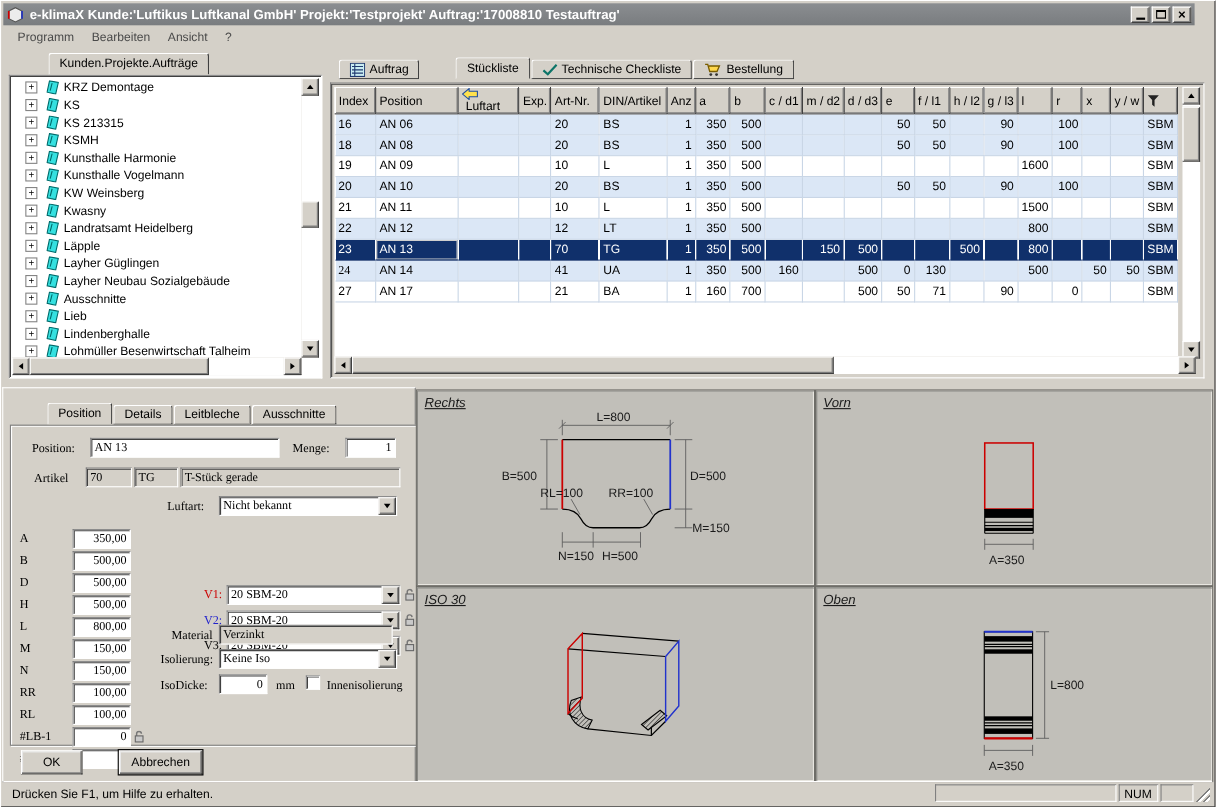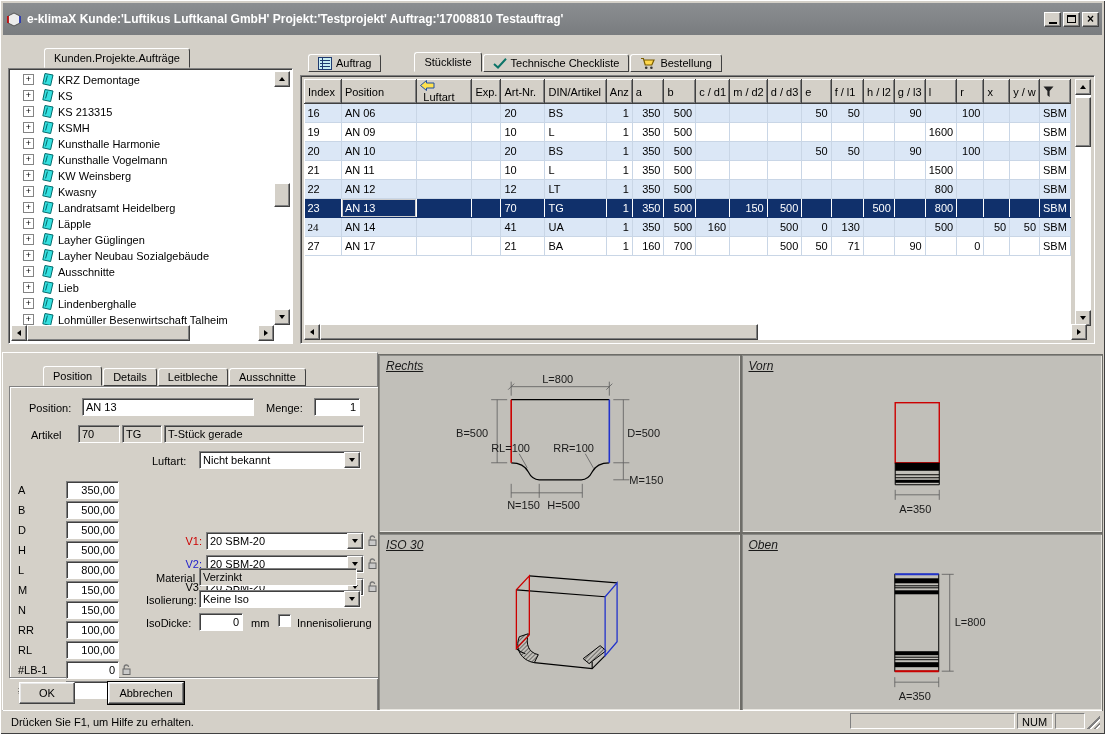--- a/index.html
+++ b/index.html
@@ -1,22 +1,22 @@
 <!DOCTYPE html>
 <html><head>
 <meta charset="utf-8">
 <style>
   * { margin:0; padding:0; box-sizing:border-box; }
   body { font-family:"Liberation Sans", sans-serif; font-size:11px; color:#000; background:#555; }
   #app { position:relative; width:1105px; height:734px; background:#d4d0c8;
          box-shadow: inset 1px 1px 0 #fff, inset -1px -1px 0 #404040; overflow:hidden; }
 
   
-  #titlebar { position:absolute; left:3px; top:3px; right:3px; height:20px;
-              background:linear-gradient(#8b8e91,#797c7f); display:flex; align-items:center; padding:16px 3px; }
+  #titlebar { position:absolute; left:3px; top:3px; right:19px; height:20px;
+              background:linear-gradient(#8b8e91,#797c7f); display:flex; align-items:center; padding:4px 3px; }
   #title-text { color:#fff; font-weight:bold; font-size:12px; margin-left:5px; white-space:nowrap; overflow:hidden; flex:1; }
   .winbtns { display:flex; gap:2px; }
   .wb { width:17px; height:15px; background:#d4d0c8; display:flex; align-items:center; justify-content:center;
         border:1px solid; border-color:#fff #404040 #404040 #fff; box-shadow: inset -1px -1px 0 #808080; cursor:default; }
   .g-min { width:8px; height:2px; background:#000; margin-top:7px; }
   .g-max { width:9px; height:8px; border:1px solid #000; border-top-width:2px; }
   .g-close { font-size:12px; font-weight:bold; line-height:10px; }
 
   
   #menubar { position:absolute; left:3px; top:24px; right:3px; height:19px; display:flex; align-items:center; padding-left:5px; }
@@ -78,21 +78,21 @@
   #grid tr.alt td { background:#dbe7f6; }
   #grid td.num { text-align:right; }
   #grid tr.sel td { background:#10306b; color:#fff; border-right-color:#fff; border-bottom-color:#10306b; }
   #grid tr.sel td.focus { box-shadow: inset 0 0 0 1px #cfcfcf; }
 
   
   #form-panel { position:absolute; left:2px; top:352px; width:376px; height:359px; background:#d4d0c8;
                 border:1px solid; border-color:#fff #808080 #808080 #fff; }
   #form-tabs { position:absolute; left:8px; top:13px; display:flex; align-items:flex-end; z-index:2; }
   #form-group { position:absolute; left:6px; top:33px; width:411px; height:292px;
-                border:1px solid #808080; box-shadow: inset 1px 1px 0 #fff, 1px 1px 0 #fff; background:#d4d0c8; }
+                border:1px solid #808080; box-shadow: inset 1px 1px 0 #fff, 1px 1px 0 #fff; background:#d4d0c8;font-family:Liberation Serif, serif; }
   .f-label { position:absolute; white-space:nowrap; }
   .f-abs { position:absolute; }
   #dim-col { position:absolute; left:8px; top:93px; }
   .dim-row { display:flex; align-items:center; height:20px; }
   .dim-row .dlab { width:48px; }
   .dim-row .field { width:53px; }
   .dim-row .icn { margin-left:2px; display:flex; }
   #v-col { position:absolute; left:160px; top:142px; }
   .v-row { display:flex; align-items:center; height:23px; }
   .v-row .vlab { width:32px; text-align:right; margin-right:4px; }
@@ -139,20 +139,26 @@
         </span>
       <span class="wb">
           <span class="g-max"></span>
         </span>
       <span class="wb">
           <span class="g-close">×</span>
         </span>
     </span>
   </div>
 
+  <div id="menubar">
+      <span class="menu-item">Programm</span>
+      <span class="menu-item">Bearbeiten</span>
+      <span class="menu-item">Ansicht</span>
+      <span class="menu-item">?</span>
+    </div>
 
   <div id="tree-tab" class="tab active">
     <span>Kunden.Projekte.Aufträge</span>
   </div>
   <div id="tree-box" class="sunken">
     <div id="tree-items">
         <div class="tree-row">
           <span class="expander">+</span>
           <span class="icn">
             <svg width="12" height="13" viewBox="0 0 12 13">
@@ -417,20 +423,43 @@
               <td class="num" style="width: 33px;">50</td>
               <td class="num" style="width: 34px;">50</td>
               <td class="num" style="width: 28px;"></td>
               <td class="num" style="width: 29px;">90</td>
               <td class="num" style="width: 30px;"></td>
               <td class="num" style="width: 28px;">100</td>
               <td class="num" style="width: 28px;"></td>
               <td class="num" style="width: 30px;"></td>
               <td style="width: 19px;">SBM</td>
             </tr>
+            <tr class="alt">
+              <td style="width: 38px;">18</td>
+              <td style="width: 86px;">AN 08</td>
+              <td style="width: 60px;"></td>
+              <td style="width: 26px;"></td>
+              <td style="width: 46px;">20</td>
+              <td style="width: 62px;">BS</td>
+              <td class="num" style="width: 24px;">1</td>
+              <td class="num" style="width: 34px;">350</td>
+              <td class="num" style="width: 34px;">500</td>
+              <td class="num" style="width: 34px;"></td>
+              <td class="num" style="width: 33px;"></td>
+              <td class="num" style="width: 31px;"></td>
+              <td class="num" style="width: 33px;">50</td>
+              <td class="num" style="width: 34px;">50</td>
+              <td class="num" style="width: 28px;"></td>
+              <td class="num" style="width: 29px;">90</td>
+              <td class="num" style="width: 30px;"></td>
+              <td class="num" style="width: 28px;">100</td>
+              <td class="num" style="width: 28px;"></td>
+              <td class="num" style="width: 30px;"></td>
+              <td style="width: 19px;">SBM</td>
+            </tr>
             <tr>
               <td style="width: 38px;">19</td>
               <td style="width: 86px;">AN 09</td>
               <td style="width: 60px;"></td>
               <td style="width: 26px;"></td>
               <td style="width: 46px;">10</td>
               <td style="width: 62px;">L</td>
               <td class="num" style="width: 24px;">1</td>
               <td class="num" style="width: 34px;">350</td>
               <td class="num" style="width: 34px;">500</td>

